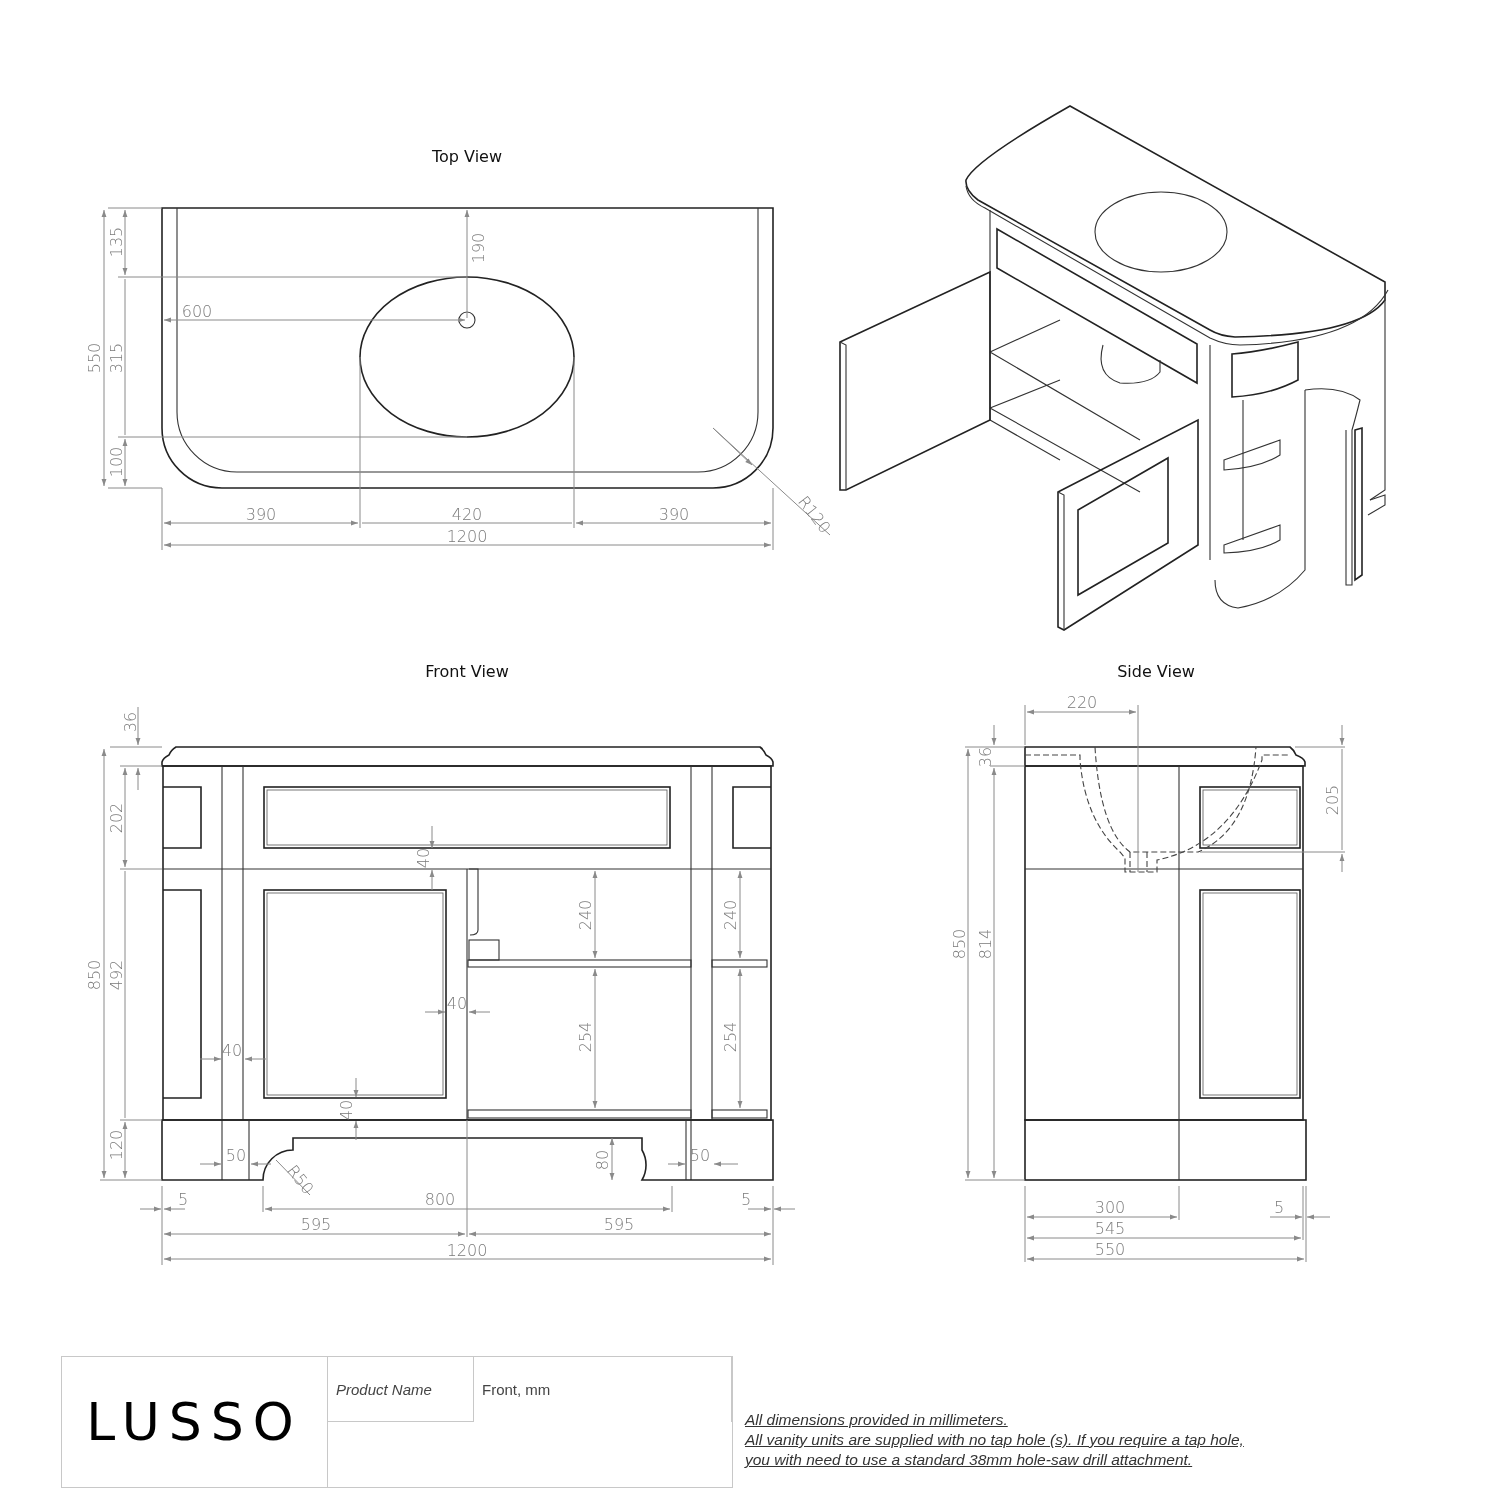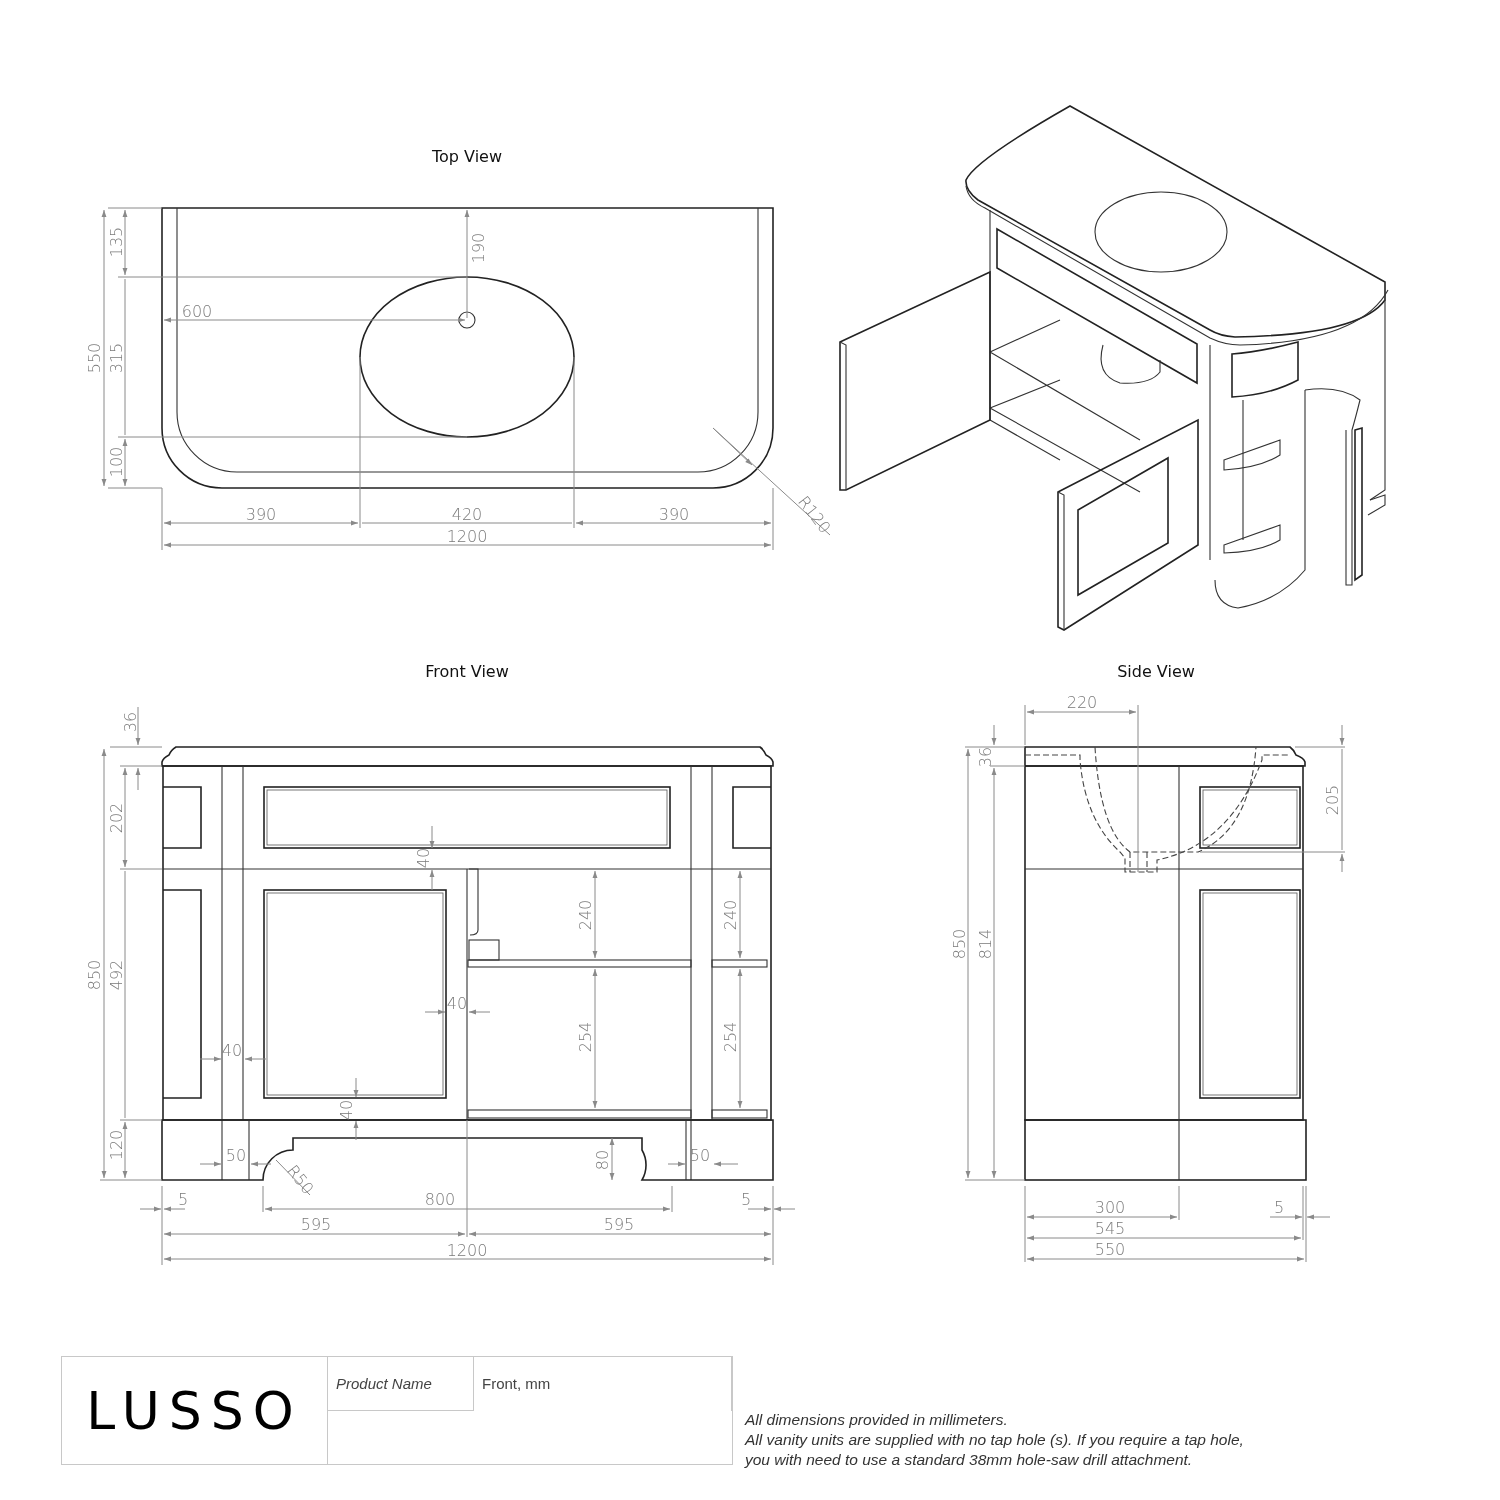--- a/index.html
+++ b/index.html
@@ -5,27 +5,27 @@
   html, body { margin: 0; padding: 0; background: #ffffff; }
   body { width: 1500px; height: 1500px; position: relative; overflow: hidden; font-family: "Liberation Sans", sans-serif; }
   svg { position: absolute; left: 0; top: 0; }
   .ln { stroke: #222; stroke-width: 1.6; fill: none; }
   .ln2 { stroke: #333; stroke-width: 1.1; fill: none; }
   .thin { stroke: #555; stroke-width: 0.8; fill: none; }
   .dim { stroke: #8a8a8a; stroke-width: 1; fill: none; }
   .dash { stroke: #444; stroke-width: 1.1; fill: none; stroke-dasharray: 6 3; }
   .dimtxt { fill: #7a7a7a; font-family: "DejaVu Sans", sans-serif; font-size: 16px; font-weight: 300; }
   .title { fill: #111; font-family: "DejaVu Sans", sans-serif; font-size: 16px; }
-  .tb { position: absolute; left: 61px; top: 1356px; width: 672px; height: 109px; border: 1.5px solid #c8c8c8; box-sizing: border-box; display: grid; grid-template-columns: 266px 146px 1fr; grid-template-rows: 1fr 1fr; }
+  .tb { position: absolute; left: 61px; top: 1356px; width: 672px; height: 132px; border: 1.5px solid #c8c8c8; box-sizing: border-box; display: grid; grid-template-columns: 266px 146px 1fr; grid-template-rows: 1fr 1fr; }
   .tb .logo { grid-row: 1 / span 2; border-right: 1.5px solid #c8c8c8; display: flex; align-items: center; justify-content: center; font-family: "DejaVu Sans", sans-serif; font-size: 52px; font-weight: 500; letter-spacing: 9px; color: #000; }
   .tb .cell { display: flex; align-items: center; padding-left: 8px; font-family: "Liberation Sans", sans-serif; font-size: 15px; color: #444; }
   .tb .c-label { border-right: 1.5px solid #c8c8c8; }
   .tb .r1 { border-bottom: 1.5px solid #c8c8c8; font-style: italic; }
   .notes { position: absolute; left: 745px; top: 1410px; font-family: "Liberation Sans", sans-serif; font-style: italic; font-size: 15.5px; color: #333; line-height: 20px; }
-  .notes div { white-space: nowrap; }
+  .notes div { white-space: nowrap; text-decoration: underline; }
 </style>
 </head>
 <body>
 
 <svg width="1500" height="1500" viewBox="0 0 1500 1500" xmlns="http://www.w3.org/2000/svg">
   <defs>
     <marker id="ar" viewBox="0 0 10 10" refX="10" refY="5" markerWidth="9" markerHeight="7" orient="auto-start-reverse">
       <path d="M0,1.5 L10,5 L0,8.5 z" fill="#8a8a8a"></path>
     </marker>
   </defs>

